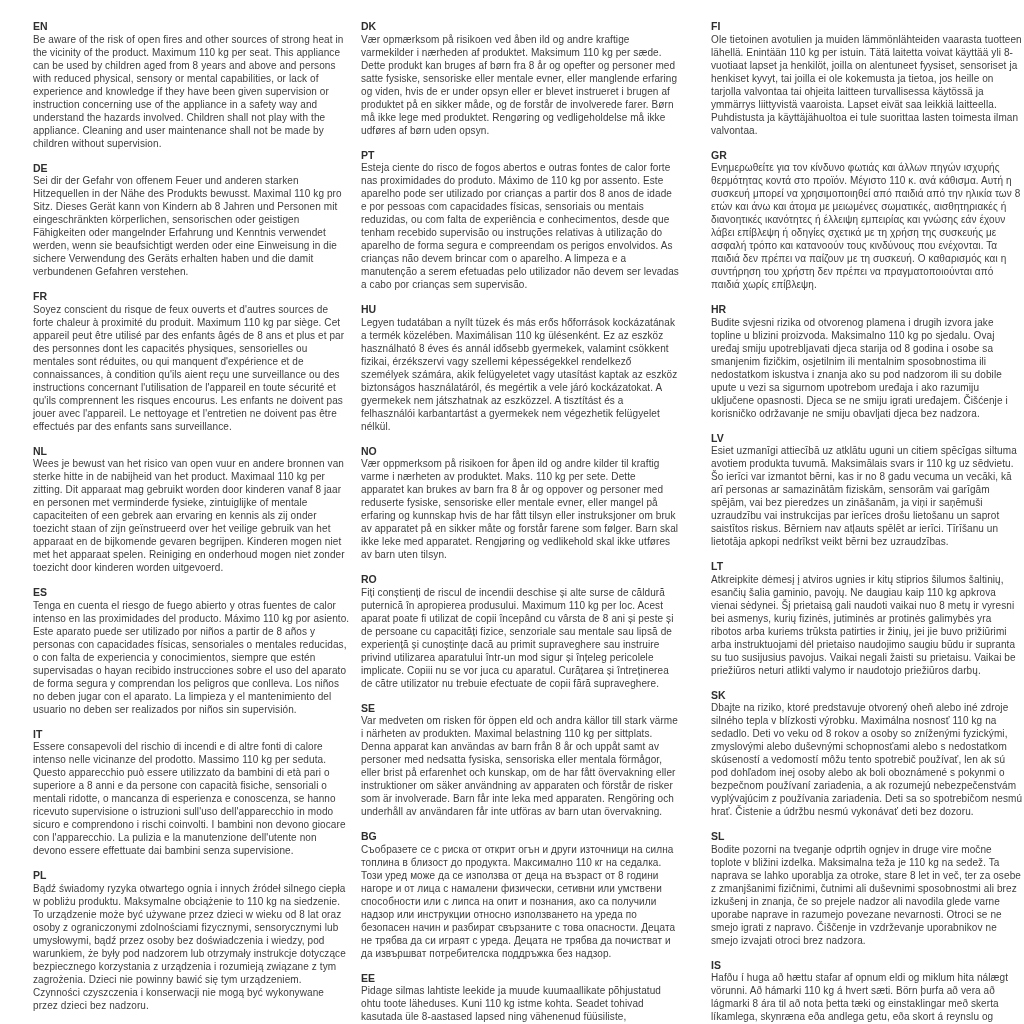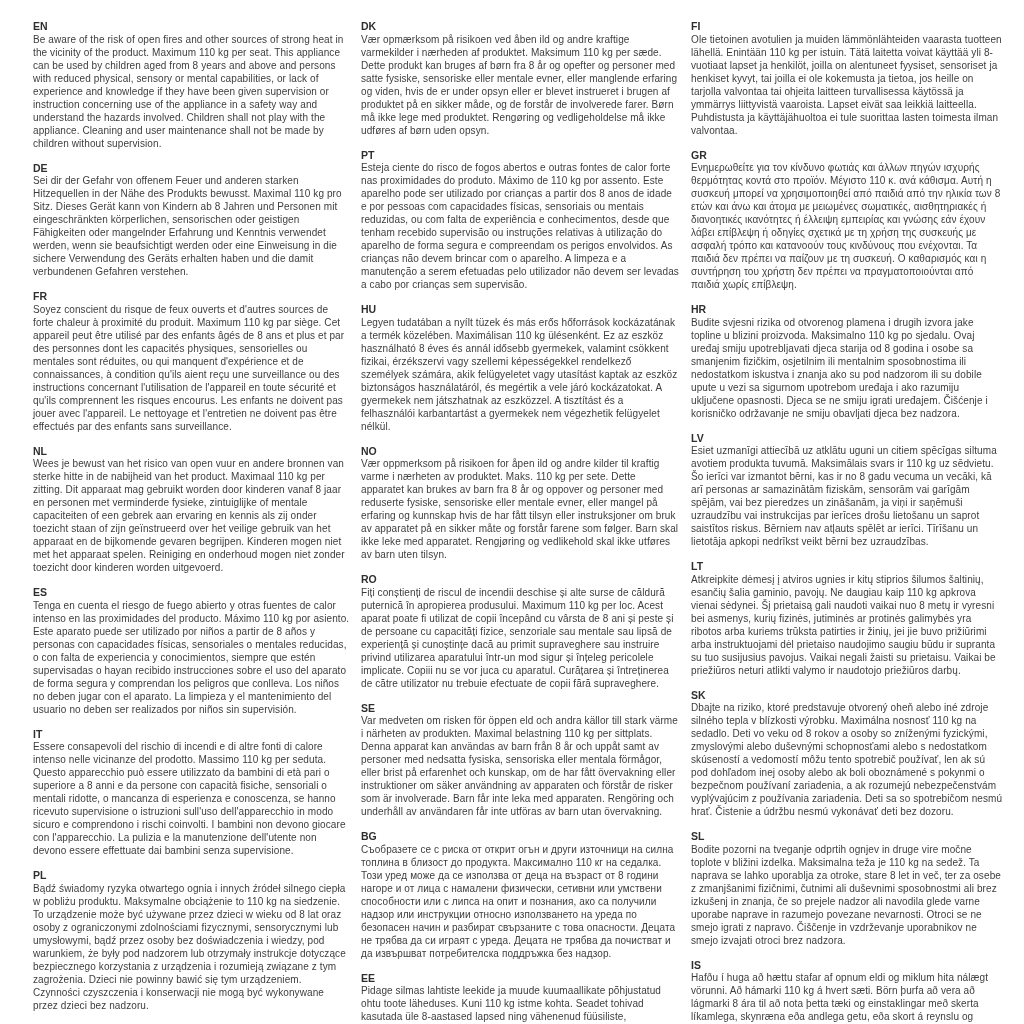--- a/index.html
+++ b/index.html
@@ -6,28 +6,27 @@
   html, body {
     width: 1024px;
     background: #ffffff;
     font-family: "Liberation Sans", "DejaVu Sans", sans-serif;
   }
   .page {
     width: 1024px;
     height: 1024px;
     background: #ffffff;
     display: flex;
-    padding: 20px 12px 0 25px;
+    padding: 20px 12px 0 33px;
     overflow: hidden;
-    justify-content: center;
   }
   .col { flex: 0 0 auto; }
   .col-1 { width: 318px; margin-right: 10px; }
   .col-2 { width: 318px; margin-right: 12px; }
-  .col-3 { width: 313px; }
+  .col-3 { width: 313px; margin-left: 20px; }
   .lang { margin-bottom: 12px; }
   .lang h2 {
     font-size: 10.5px;
     line-height: 12.5px;
     font-weight: bold;
     color: #2e2e2e;
   }
   .lang p {
     font-size: 10px;
     line-height: 13px;

